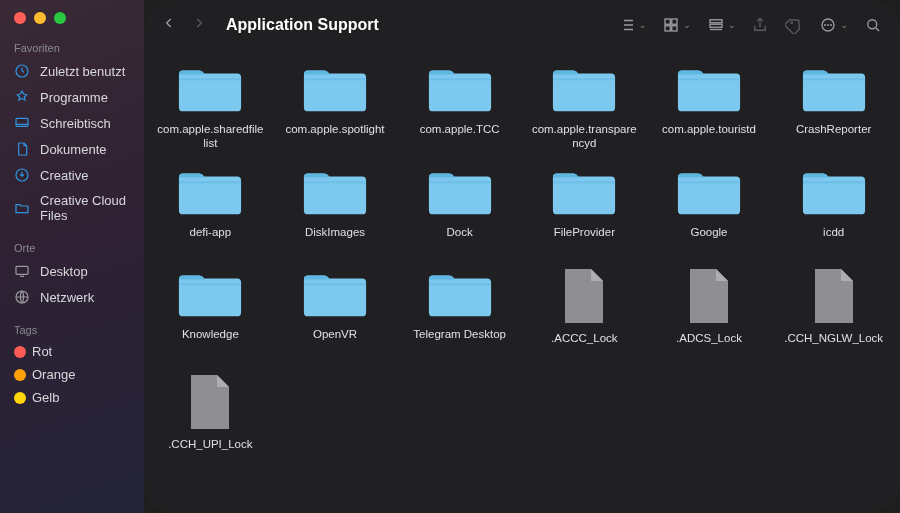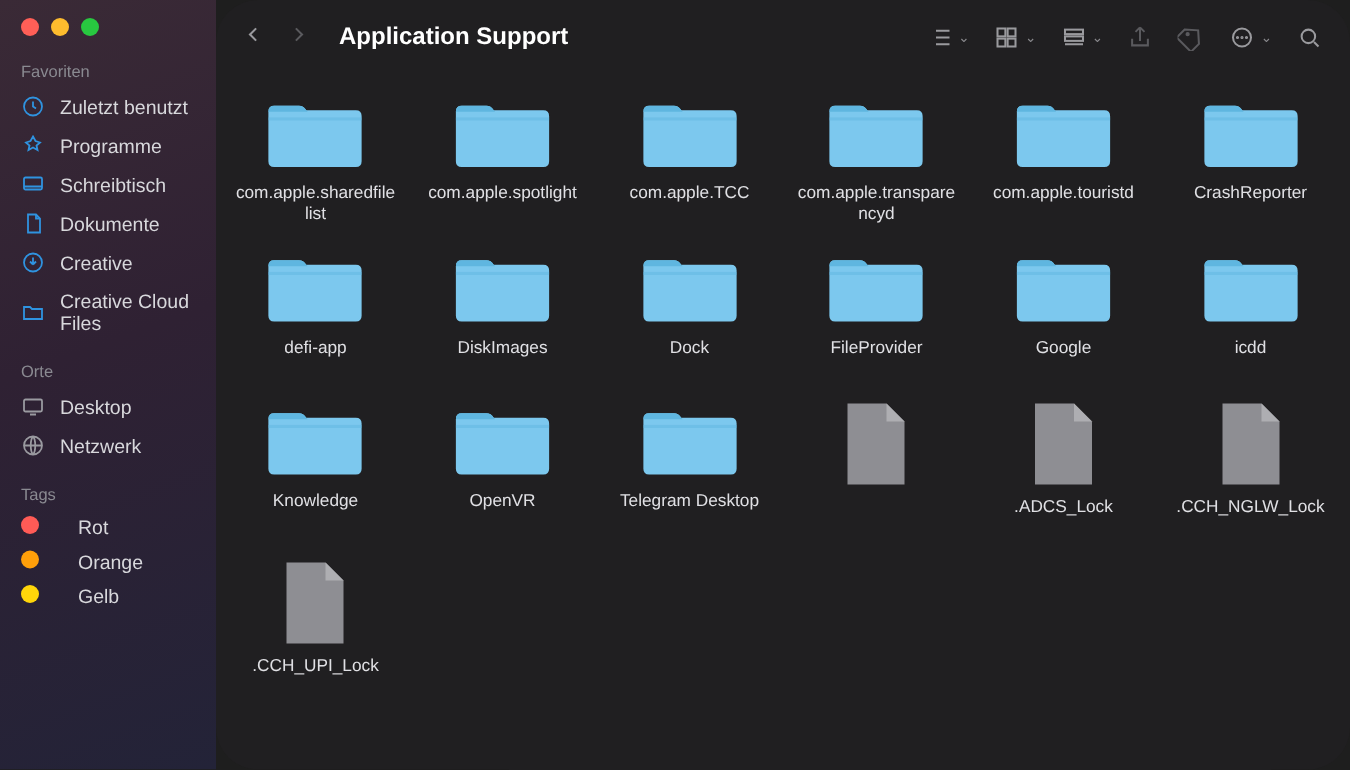--- a/index.html
+++ b/index.html
@@ -9,21 +9,21 @@
   .sidebar { width:144px; height:100%; background:linear-gradient(160deg,#3a2a36 0%,#2f2133 45%,#232338 100%); padding:12px 0 8px 0; flex-shrink:0; }
   .traffic { display:flex; gap:8px; padding:0 0 14px 14px; }
   .dot { width:12px; height:12px; border-radius:50%; }
   .dot.r{background:#ff5f57;} .dot.y{background:#febc2e;} .dot.g{background:#28c840;}
   .section-title { font-size:11px; color:#8a8a91; padding:4px 0 4px 14px; }
   .side-item { display:flex; align-items:center; gap:10px; padding:5px 10px 5px 14px; font-size:13px; color:#d8d8dc; cursor:pointer; }
   .side-ico{width:16px;height:16px;flex-shrink:0;display:flex;align-items:center;justify-content:center;}
   .side-ico svg{width:16px;height:16px;}
   .sec{margin-top:10px;}
   .tag-dot{width:12px;height:12px;border-radius:50%;flex-shrink:0;}
-  .tag-item{display:flex;align-items:flex-start;gap:26px;padding:4px 10px 4px 14px;font-size:13px;color:#d8d8dc;}
+  .tag-item{display:flex;align-items:center;gap:6px;padding:4px 10px 4px 14px;font-size:13px;color:#d8d8dc;}
   
   .main{flex:1;display:flex;flex-direction:column;background:#201f21;border-radius:28px;}
   .toolbar{height:50px;display:flex;align-items:center;gap:16px;padding:0 18px;border-bottom:0;}
   .nav-btn{color:#9a9a9e;cursor:pointer;}
   .title{font-size:16px;font-weight:600;color:#fff;margin-left:4px;margin-right:auto;}
   .tb-ico{color:#9a9a9e;cursor:pointer;display:flex;align-items:center;gap:2px;}
   .tb-ico.dim{color:#5a5a5e;}
   .tb-ico svg{width:18px;height:18px;}
   .chev{font-size:9px;color:#8a8a8e;margin-left:1px;}
   .content{flex:1;overflow:auto;padding:8px 4px 8px 4px;}
@@ -303,20 +303,21 @@
           <div class="item">
             <svg class="folder-ico" viewBox="0 0 70 54">
               <use href="#ic-folder"></use>
             </svg>
             <div class="item-label">Telegram Desktop</div>
           </div>
           <div class="item">
             <svg class="file-ico" viewBox="0 0 46 58">
               <use href="#ic-file"></use>
             </svg>
+            <div class="item-label">.ACCC_Lock</div>
           </div>
           <div class="item">
             <svg class="file-ico" viewBox="0 0 46 58">
               <use href="#ic-file"></use>
             </svg>
             <div class="item-label">.ADCS_Lock</div>
           </div>
           <div class="item">
             <svg class="file-ico" viewBox="0 0 46 58">
               <use href="#ic-file"></use>

